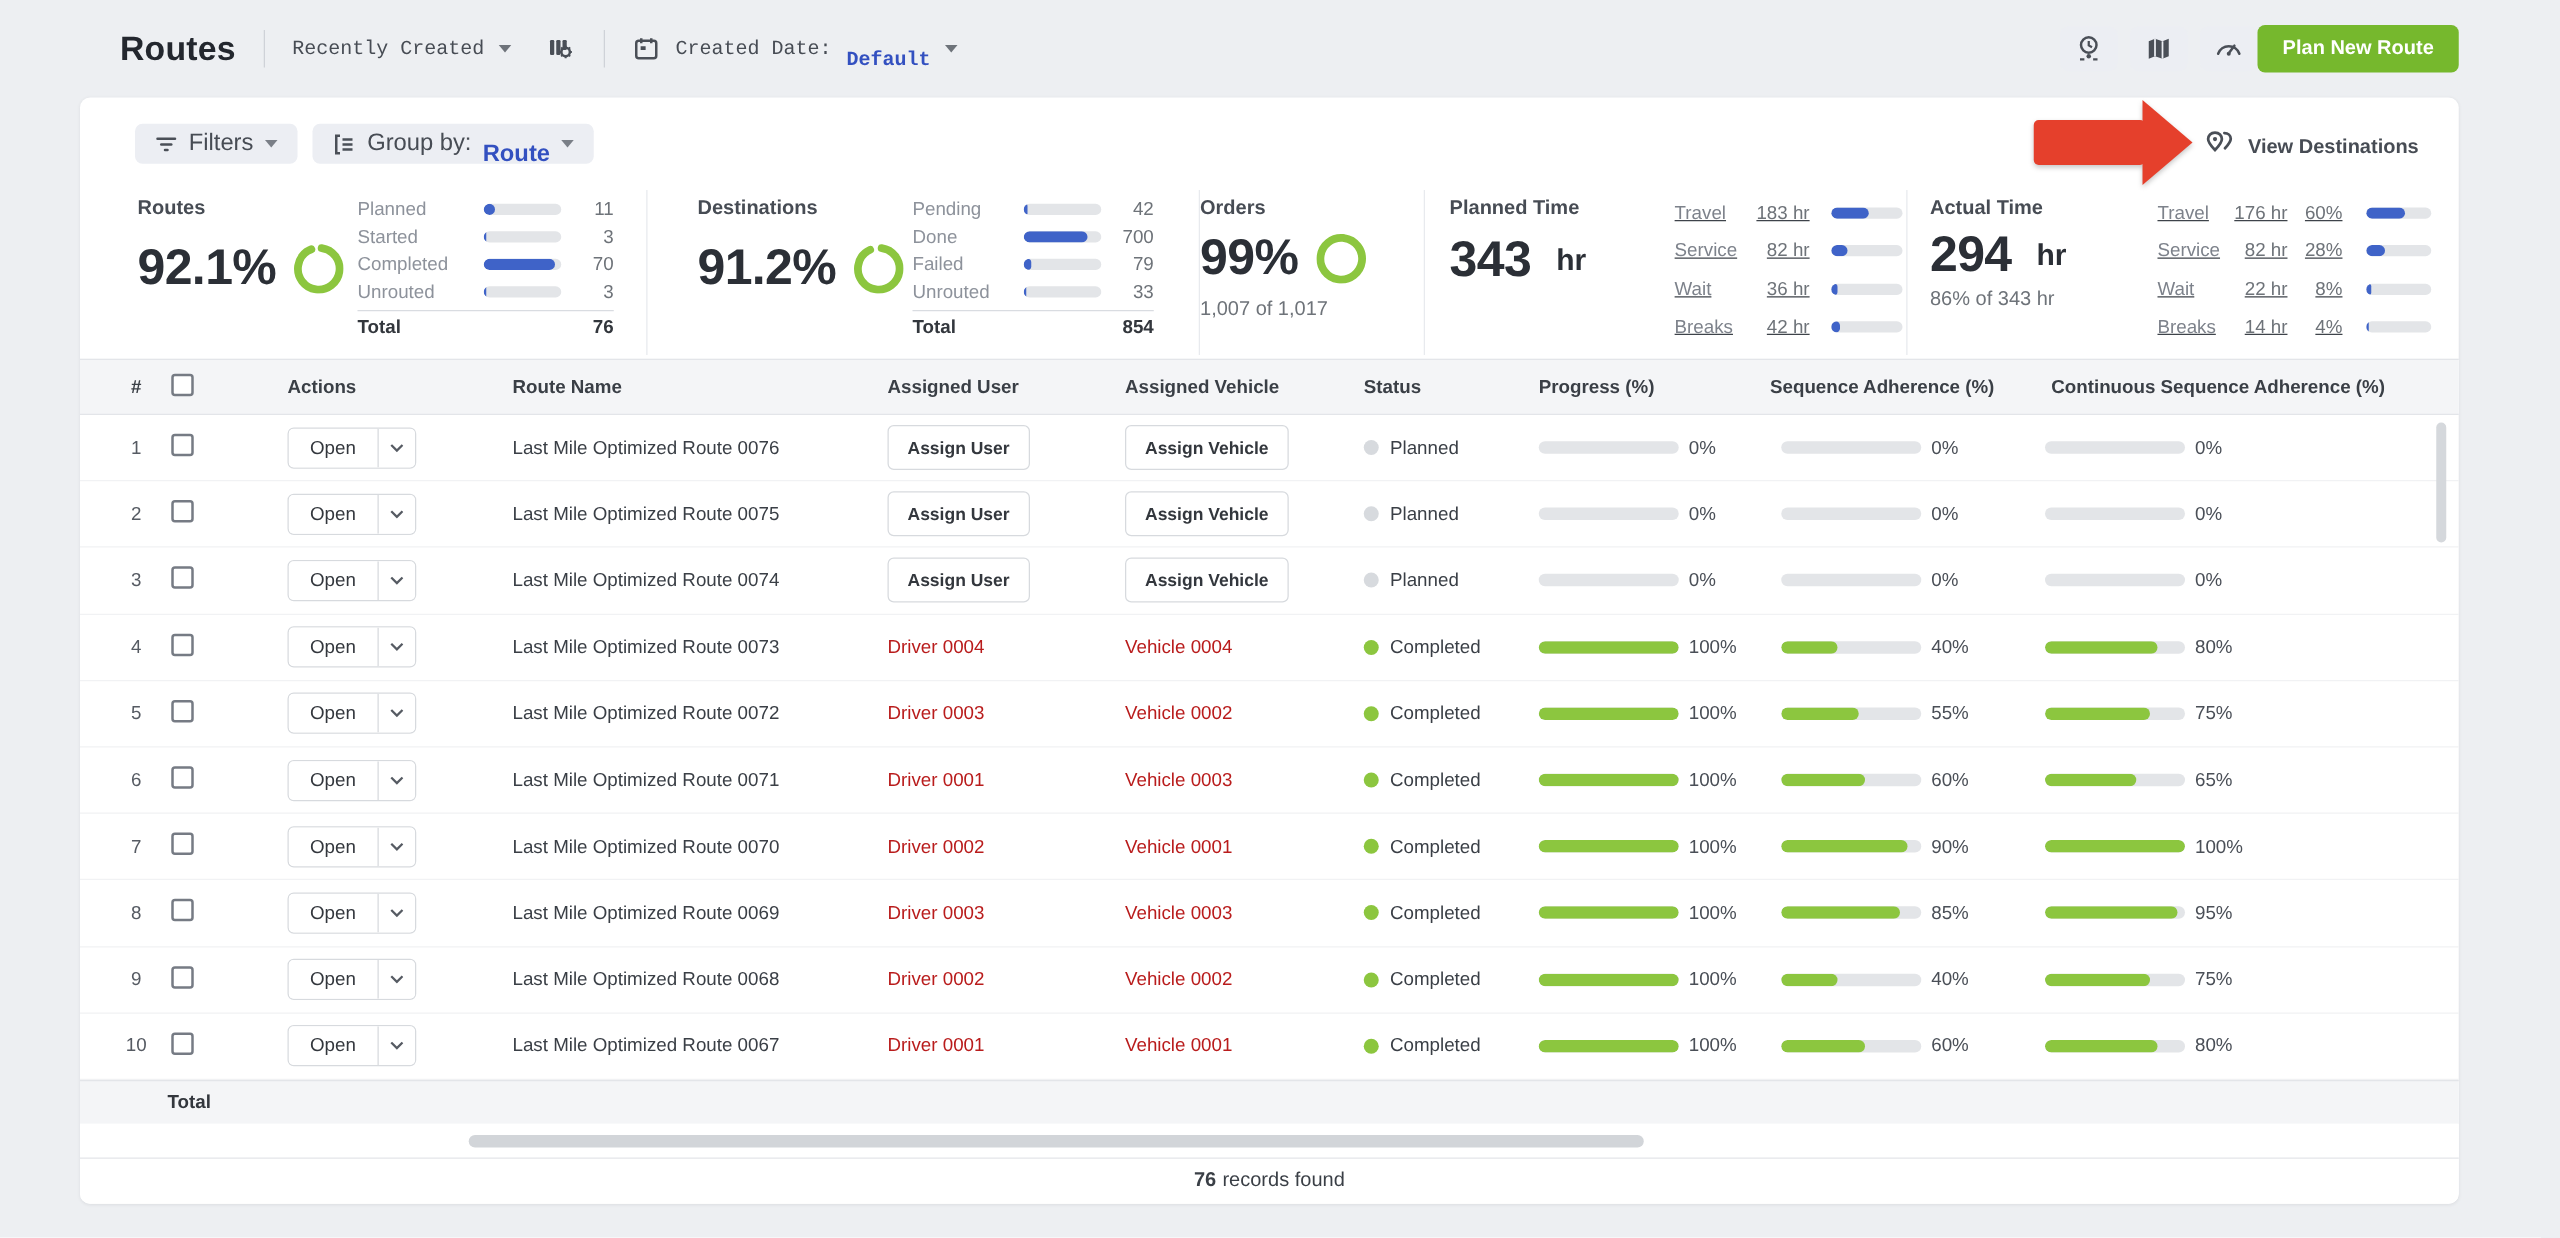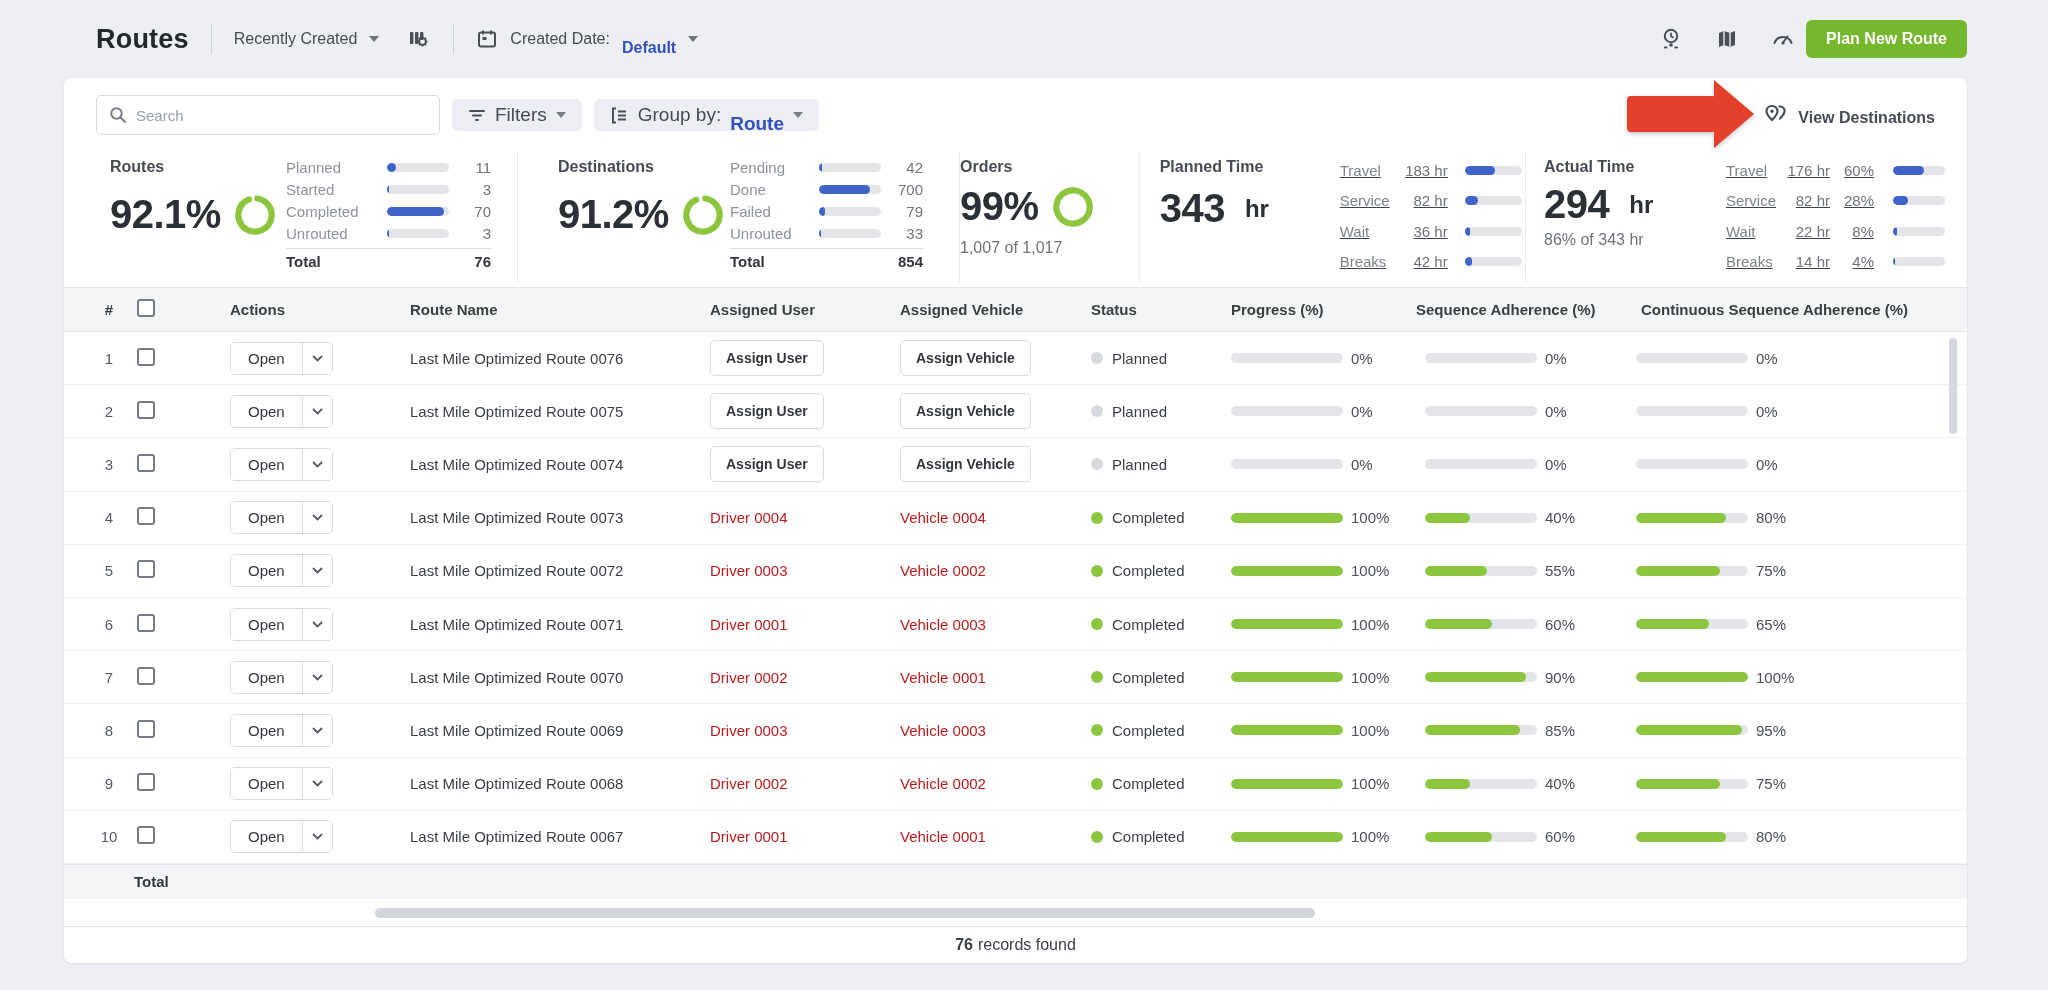--- a/index.html
+++ b/index.html
@@ -8,21 +8,21 @@
     --border:#e3e5e9; --btn-border:#d7dade; --chip:#eceef3; --track:#e3e5e8; --thead:#f4f5f7;
   }
   *{box-sizing:border-box; margin:0; padding:0;}
   html,body{width:2048px; height:990px; overflow:hidden;}
   body{background:#edeff2; font-family:"Liberation Sans","DejaVu Sans",sans-serif; color:var(--text); position:relative;}
 
   
   .topbar{position:absolute; left:0; top:0; width:2048px; height:78px; display:flex; align-items:center; padding:0 81px 0 96px;}
   .topbar h1{font-size:27px; font-weight:700; color:#23272e; letter-spacing:.2px;}
   .vsep{width:1px; height:30px; background:#cfd2d8; margin:0 22px;}
-  .ghost-dd{display:flex; align-items:center; gap:12px; background:none; border:none; font-size:16px; color:#474c54; cursor:pointer; font-family:Liberation Sans, sans-serif;}
+  .ghost-dd{display:flex; align-items:center; gap:12px; background:none; border:none; font-size:16px; color:#474c54; cursor:pointer; font-family:Liberation Mono, monospace;}
   .caret{width:0;height:0;border-left:5px solid transparent;border-right:5px solid transparent;border-top:6px solid #6e737a; display:inline-block;}
   .icon-plain{background:none;border:none;cursor:pointer; margin-left:26px; display:flex; align-items:center;}
   .blue-val{color:var(--link); font-weight:700;margin-top:18px;}
   .topbar .spacer{flex:1;}
   .icon-btn{width:46px; height:36px; background:var(--chip); border:none; border-radius:7px; margin-left:10px; display:flex; align-items:center; justify-content:center; cursor:pointer;}
   .primary-btn{height:38px; padding:0 20px; background:var(--green); color:#fff; font-size:16px; font-weight:700; border:none; border-radius:6px; cursor:pointer; font-family:inherit;}
 
   
   .panel{position:absolute; left:64px; top:78px; width:1903px; height:885px; background:#fff; border-radius:8px; box-shadow:0 1px 3px rgba(20,24,40,.08); display:flex; flex-direction:column;}
 
@@ -175,27 +175,20 @@
       <line x1="13" y1="16.5" x2="17.5" y2="10.5" stroke="#4a4f57" stroke-width="2" stroke-linecap="round"></line>
       <circle cx="13" cy="17" r="1.6" fill="#4a4f57"></circle>
     </svg>
   </button>
   <button class="primary-btn">Plan New Route</button>
 </header>
 
 <main class="panel">
 
   <div class="toolbar">
-    <div class="search-box">
-      <svg class="ic" width="18" height="18" viewBox="0 0 18 18">
-        <circle cx="7.5" cy="7.5" r="5.2" fill="none" stroke="#7a7f87" stroke-width="2"></circle>
-        <line x1="11.5" y1="11.5" x2="16" y2="16" stroke="#7a7f87" stroke-width="2" stroke-linecap="round"></line>
-      </svg>
-      <input type="text" placeholder="Search" style="">
-    </div>
     <button class="chip-btn">
       <svg class="ic" width="18" height="18" viewBox="0 0 18 18">
         <line x1="2" y1="5" x2="16" y2="5" stroke="#4a4f57" stroke-width="2" stroke-linecap="round"></line>
         <line x1="5" y1="9.5" x2="13" y2="9.5" stroke="#4a4f57" stroke-width="2" stroke-linecap="round"></line>
         <line x1="8" y1="14" x2="10" y2="14" stroke="#4a4f57" stroke-width="2" stroke-linecap="round"></line>
       </svg>
       <span>Filters</span>
       <span class="caret"></span>
     </button>
     <button class="chip-btn">

